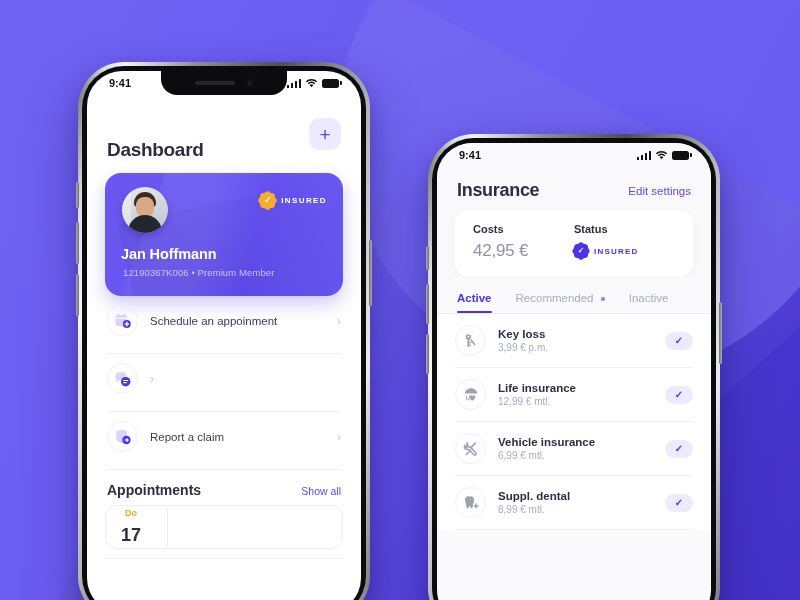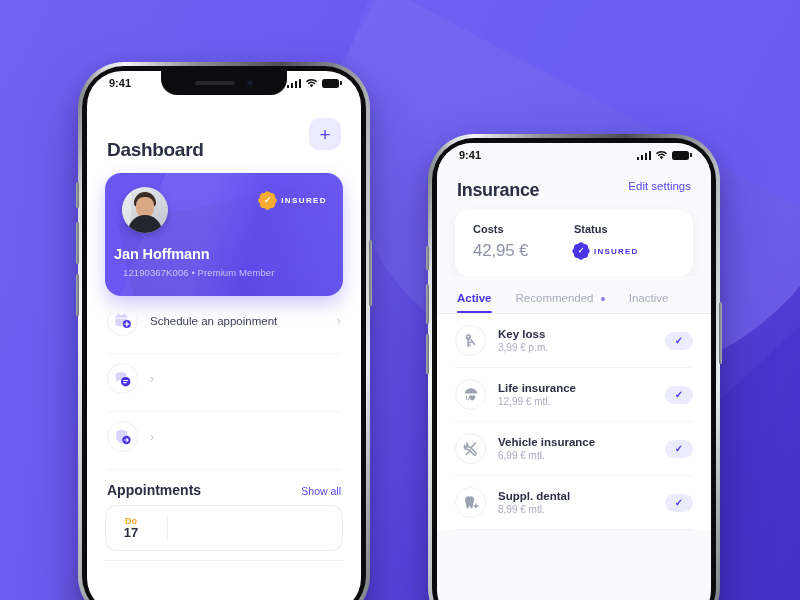--- a/index.html
+++ b/index.html
@@ -145,21 +145,21 @@
   .star-seal .b1,.star-seal .b2 {
     position:absolute; inset:0; border-radius:3.5px; background:#f7ab2f;
   }
   .star-seal .b2 { transform:rotate(45deg); }
   .star-seal .tick { position:relative; z-index:2; color:#fff; font-size:9px; font-weight:bold; line-height:1; }
   .insured-badge .lbl {
     font-size:8px; font-weight:bold; letter-spacing:1.4px; color:#fff;
   }
 
   .card-name {
-    position:absolute; left:9px; bottom:34px;
+    position:absolute; left:16px; bottom:34px;
     font-size:14.5px; font-weight:bold; color:#fff; letter-spacing:-.1px;
   }
   .card-sub {
     position:absolute; left:18px; bottom:18px;
     font-size:9.5px; color:rgba(255,255,255,.63); letter-spacing:.1px;
   }
 
   .sec-title { margin:20px 20px 6px; font-size:14px; font-weight:bold; color:#2c2f44; }
 
   .help-row {
@@ -178,38 +178,38 @@
 
   .apt-head {
     display:flex; align-items:baseline; justify-content:space-between;
     padding:12px 20px 7px;
   }
   .apt-head .t { font-size:14px; font-weight:bold; color:#2c2f44; }
   .apt-head .a { font-size:10.5px; color:#5b48ee; cursor:pointer; }
 
   .apt-card {
     margin:0 18px; border:1px solid #edeef3; border-radius:11px;
-    padding:10px 13px; display:flex; align-items:center; gap:24px;
+    padding:2px 13px; display:flex; align-items:center; gap:24px;
     background:#fff;
   }
   .apt-date { text-align:center; width:24px; flex:none; }
   .apt-date .d { font-size:9px; color:#f5a623; font-weight:bold; }
-  .apt-date .n { font-size:13px; color:#2c2f44; font-weight:bold; line-height:1.1; }
+  .apt-date .n { font-size:18px; color:#2c2f44; font-weight:bold; line-height:1.1;margin-top:8px; }
   .apt-sep { width:1px; align-self:stretch; background:#edeef3; }
   .apt-info .t { font-size:11.5px; font-weight:bold; color:#2c2f44; }
   .apt-info .s { font-size:10px; color:#a9acbd; margin-top:2px; }
   .apt-ghost { margin:9px 18px 0; height:1px; background:#eeeff4; }
 
   
   #phone2 { left:428px; top:134px; width:292px; height:500px; }
   #phone2 .screen { background:#fafafc; }
   #phone2 .notch { width:126px; height:24px; }
 
   .p2-head {
-    display:flex; align-items:flex-start; justify-content:space-between;
+    display:flex; align-items:center; justify-content:space-between;
     padding:13px 20px 9px; background:#fafafc;
   }
   .p2-title { font-size:18px; font-weight:bold; color:#2c2f44; letter-spacing:-.3px; }
   .p2-edit { font-size:11.5px; color:#5b48ee; cursor:pointer; }
 
   .summary {
     margin:0 18px; background:#fff; border-radius:13px;
     padding:13px 18px 15px; display:flex;
     box-shadow:0 3px 11px rgba(60,50,130,.055);
   }
@@ -361,20 +361,21 @@
     <div class="row-div"></div>
 
     <div class="help-row">
       <span class="help-ico">
         <svg width="19" height="19" viewBox="0 0 24 24">
           <path d="M11 3 4 5.6V12c0 4.4 3 7.6 7 8.8 4-1.2 7-4.4 7-8.8V5.6L11 3z" fill="#d9d4fb"></path>
           <circle cx="17" cy="16.5" r="5.3" fill="#4b33e8"></circle>
           <path d="M14.8 16.5h4.3M17.4 14.7l1.8 1.8-1.8 1.8" stroke="#fff" stroke-width="1.4" stroke-linecap="round" stroke-linejoin="round" fill="none"></path>
         </svg>
       </span>
+      <span class="txt">Report a claim</span>
       <span class="chev">›</span>
     </div>
     <div class="row-div"></div>
 
     <div class="apt-head">
       <span class="t">Appointments</span>
       <span class="a">Show all</span>
     </div>
 
     <div class="apt-card">

